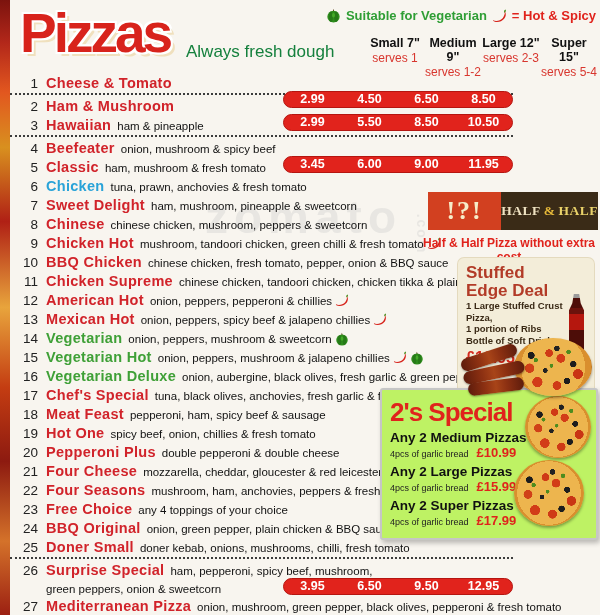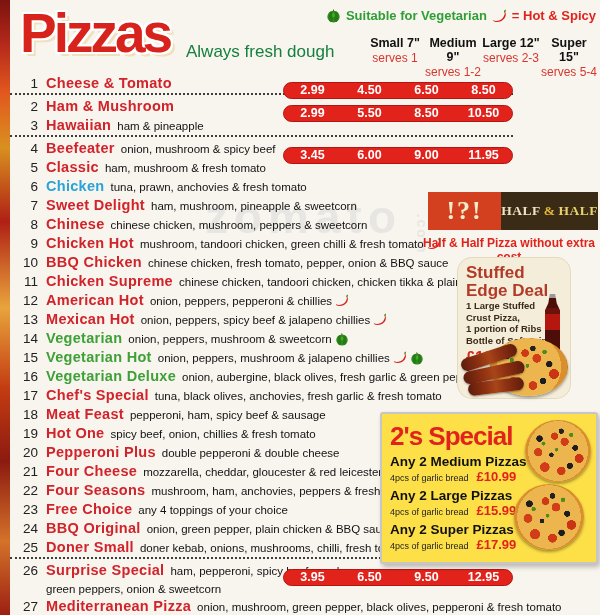--- a/index.html
+++ b/index.html
@@ -31,36 +31,36 @@
   .rows{position:absolute;left:10px;top:71px;width:503px;padding-top:2px;}
   .row{position:relative;height:19px;line-height:19px;white-space:nowrap;}
   .row.tall{height:36px;}
   .num{display:inline-block;width:28px;text-align:right;margin-right:8px;
        font-size:13.5px;color:#222;font-weight:500;}
   .name{font-weight:bold;font-size:14.5px;margin-right:6px;letter-spacing:.3px;}
   .name.red{color:#d1232a;} .name.blue{color:#29a3d8;} .name.green{color:#3fa037;}
   .desc{font-size:11.5px;color:#121212;}
   .line2{margin-left:36px;line-height:16px;font-size:11.5px;color:#121212;}
   .row svg{vertical-align:middle;margin-left:3px;}
-  .pill{position:absolute;right:0;top:9px;width:230px;height:17px;background:#e1231c;
+  .pill{position:absolute;right:0;top:18px;width:230px;height:17px;background:#e1231c;
     border:1px solid #b51510;border-radius:10px;display:flex;align-items:center;box-sizing:border-box;}
   .pill .cell{flex:1;text-align:center;color:#fff;font-weight:bold;font-size:12.5px;}
   .divider{height:3px;border-top:2px dotted #3c3c3c;box-sizing:border-box;margin-top:1px;}
   
   .hh-banner{position:absolute;left:428px;top:192px;width:170px;height:38px;display:flex;}
   .hh-badge{width:74px;background:#d24020;display:flex;align-items:center;justify-content:center;
     font-family:"Liberation Serif",serif;font-weight:bold;font-size:26px;color:#f6ecc9;letter-spacing:2px;}
   .hh-title{flex:1;background:#3a2b17;display:flex;align-items:center;justify-content:space-between;gap:3px;
     font-family:"Liberation Serif",serif;font-weight:bold;font-size:13.5px;letter-spacing:.5px;}
   .hh-t1{color:#efe3c2;} .hh-amp{color:#e6b93a;} .hh-t2{color:#e9d26a;}
   .hh-caption{position:absolute;left:420px;top:236px;width:178px;text-align:center;
     color:#e0231c;font-weight:bold;font-size:12px;}
   
-  .stuffed{position:absolute;left:458px;top:258px;width:112px;height:140px;background:#f3edd9;
-    border-radius:14px;box-shadow:0 0 0 1px #e4dabe;padding:6px 8px;box-sizing:border-box;}
+  .stuffed{position:absolute;left:458px;top:258px;width:136px;height:140px;background:#f3edd9;
+    border-radius:6px;box-shadow:0 0 0 1px #e4dabe;padding:6px 8px;box-sizing:border-box;}
   .stuffed .title{font-size:17px;font-weight:bold;color:#b23b27;line-height:18px;}
   .stuffed .line{font-size:9.5px;font-weight:bold;color:#3a2a16;line-height:11.5px;}
   .stuffed .price{font-size:16px;font-weight:bold;color:#d4281c;margin-top:3px;}
   .bottle{position:absolute;right:10px;top:36px;width:15px;height:58px;z-index:1;
     background:linear-gradient(180deg,#9a9a9a 0 4px,#4d0d08 4px 14px,#6b120c 14px 20px,
       #b5170e 20px 36px,#4d0d08 36px 100%);
     clip-path:polygon(32% 0,68% 0,78% 16%,100% 28%,100% 100%,0 100%,0 28%,22% 16%);
     border-radius:3px;}
   .pizza-photo{border-radius:50%;box-shadow:0 2px 3px rgba(0,0,0,.35);
     background:
@@ -80,21 +80,21 @@
       radial-gradient(circle at 28% 38%,#4e8c1e 0 3%,transparent 3.5%),
       radial-gradient(circle,#edb54e 0 66%,#d98f2e 66% 78%,#c37a22 78% 88%,#a85f1a 88% 100%);}
   .stuffed-pizza{position:absolute;right:2px;bottom:2px;width:78px;height:58px;z-index:2;}
   .ribs{position:absolute;left:2px;bottom:0;width:74px;height:52px;z-index:3;}
   .rib{position:absolute;border-radius:8px;box-shadow:0 1px 2px rgba(0,0,0,.4);
     background:linear-gradient(90deg,#5e1c0c,#8c3012 30%,#a84418 50%,#8c3012 70%,#5e1c0c);}
   .rib1{width:58px;height:13px;left:0;top:5px;transform:rotate(-18deg);}
   .rib2{width:62px;height:13px;left:3px;top:20px;transform:rotate(-12deg);}
   .rib3{width:56px;height:13px;left:8px;top:34px;transform:rotate(-7deg);}
   
-  .twos{position:absolute;left:380px;top:412px;width:218px;height:152px;background:#fde047;
+  .twos{position:absolute;left:380px;top:388px;width:218px;height:152px;background:#bef264;
     border:2px solid #c6c6c6;border-radius:3px;box-shadow:2px 3px 5px rgba(0,0,0,.25);
     padding:7px 8px;box-sizing:border-box;}
   .twos .title{font-size:26px;font-weight:bold;color:#e0231c;letter-spacing:-1px;line-height:30px;}
   .offer{margin-top:3px;}
   .offer .oname{font-size:13.5px;font-weight:bold;color:#111;line-height:15px;white-space:nowrap;}
   .offer .oline{line-height:13px;white-space:nowrap;}
   .offer .onote{font-size:9px;color:#222;}
   .offer .oprice{font-size:13px;font-weight:bold;color:#e0231c;margin-left:8px;}
   .twos-pizza1{position:absolute;right:5px;top:6px;width:66px;height:62px;z-index:1;}
   .twos-pizza2{position:absolute;right:12px;top:70px;width:70px;height:66px;z-index:2;}

